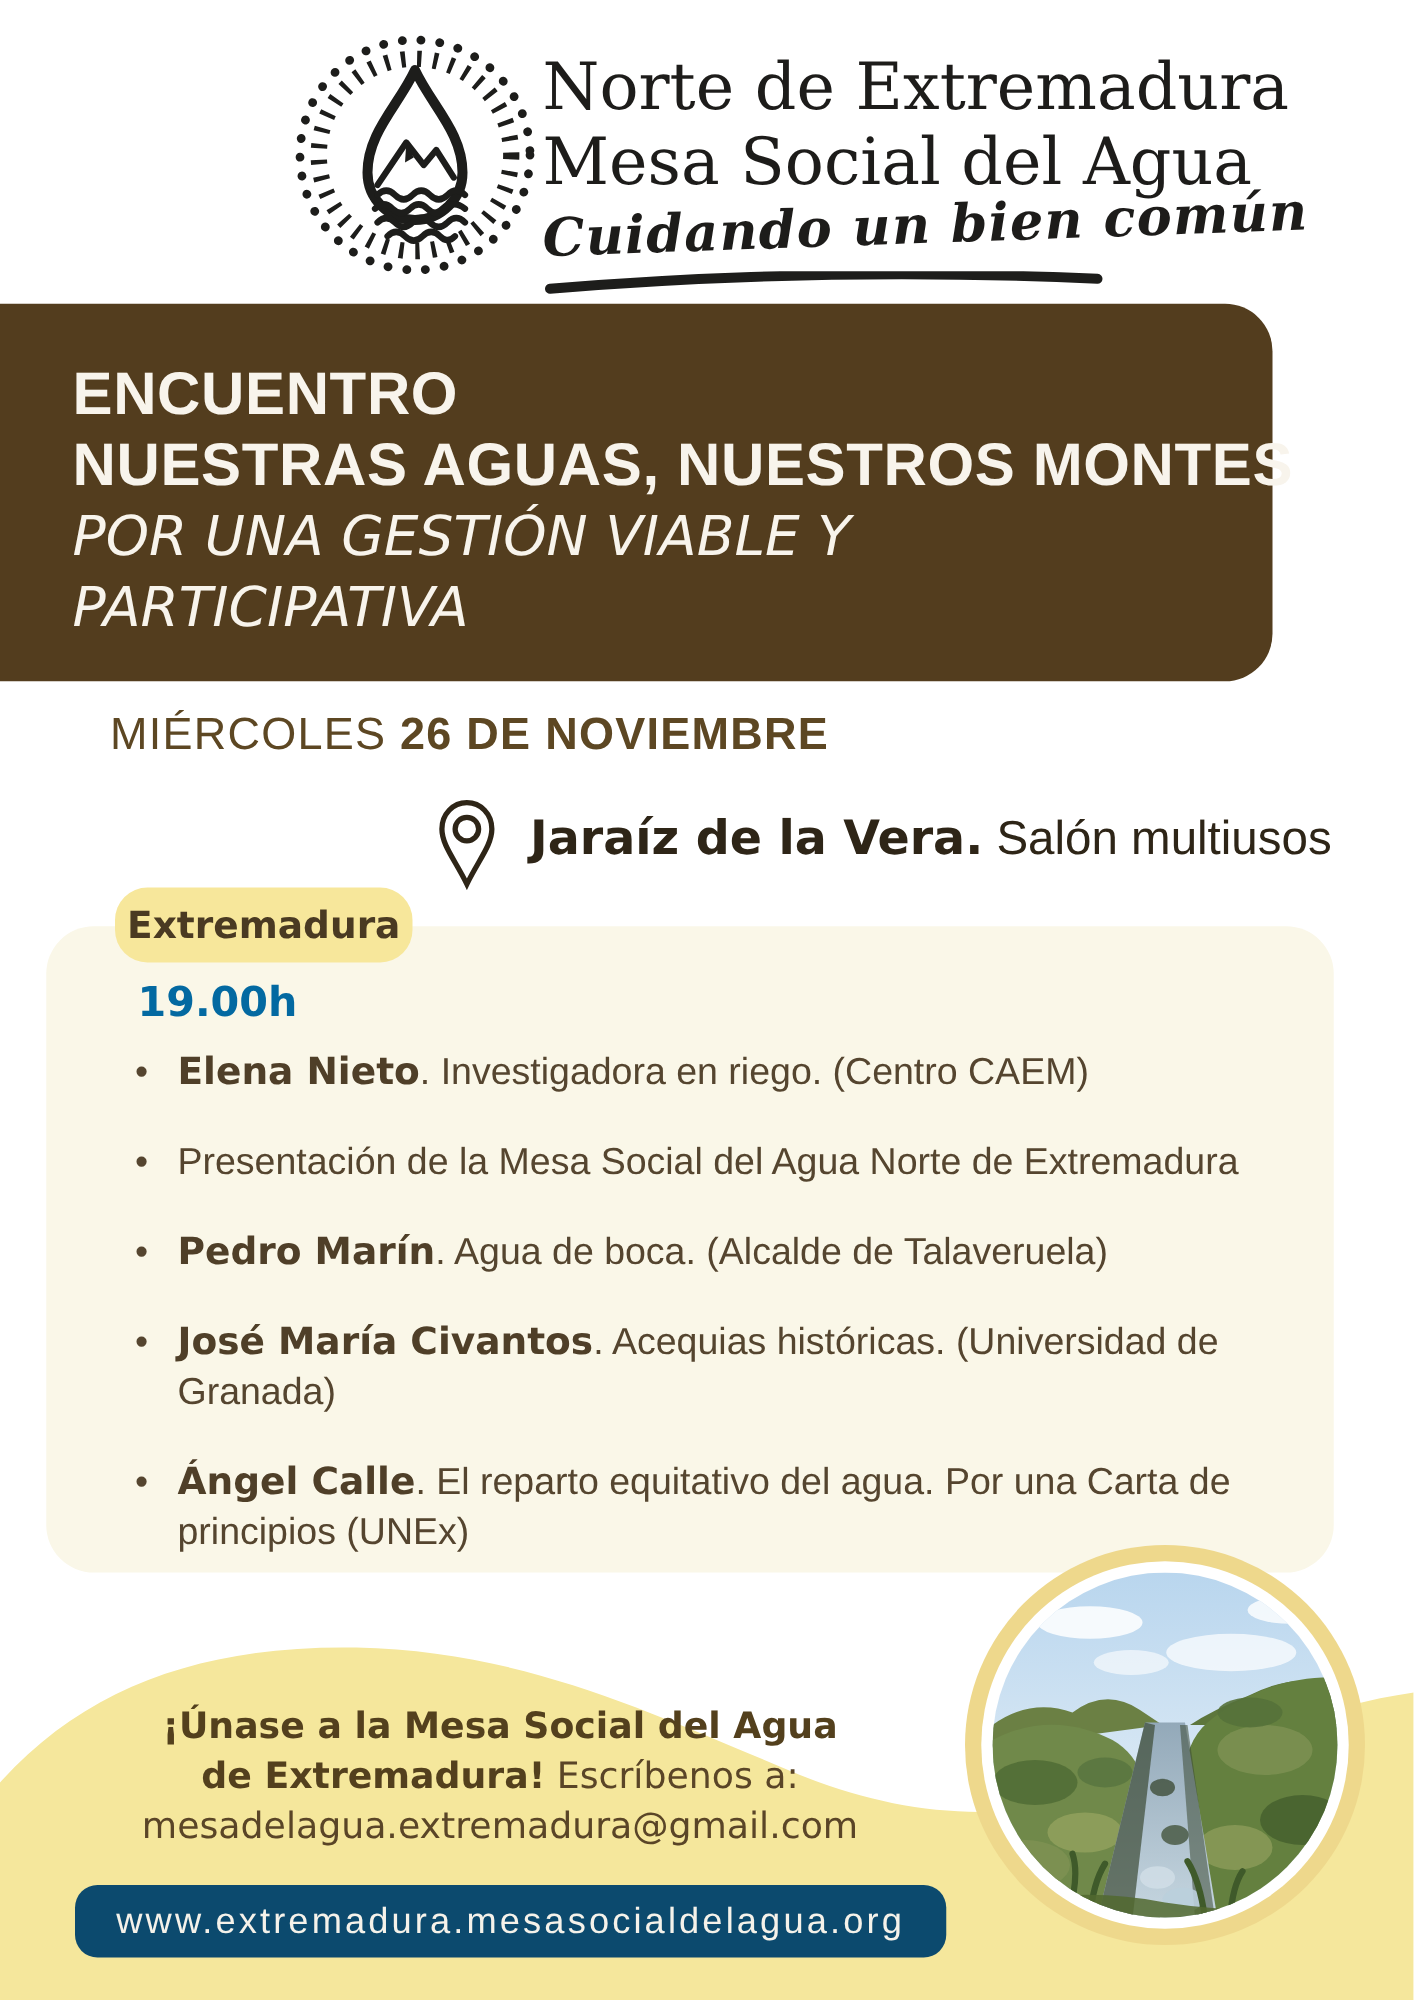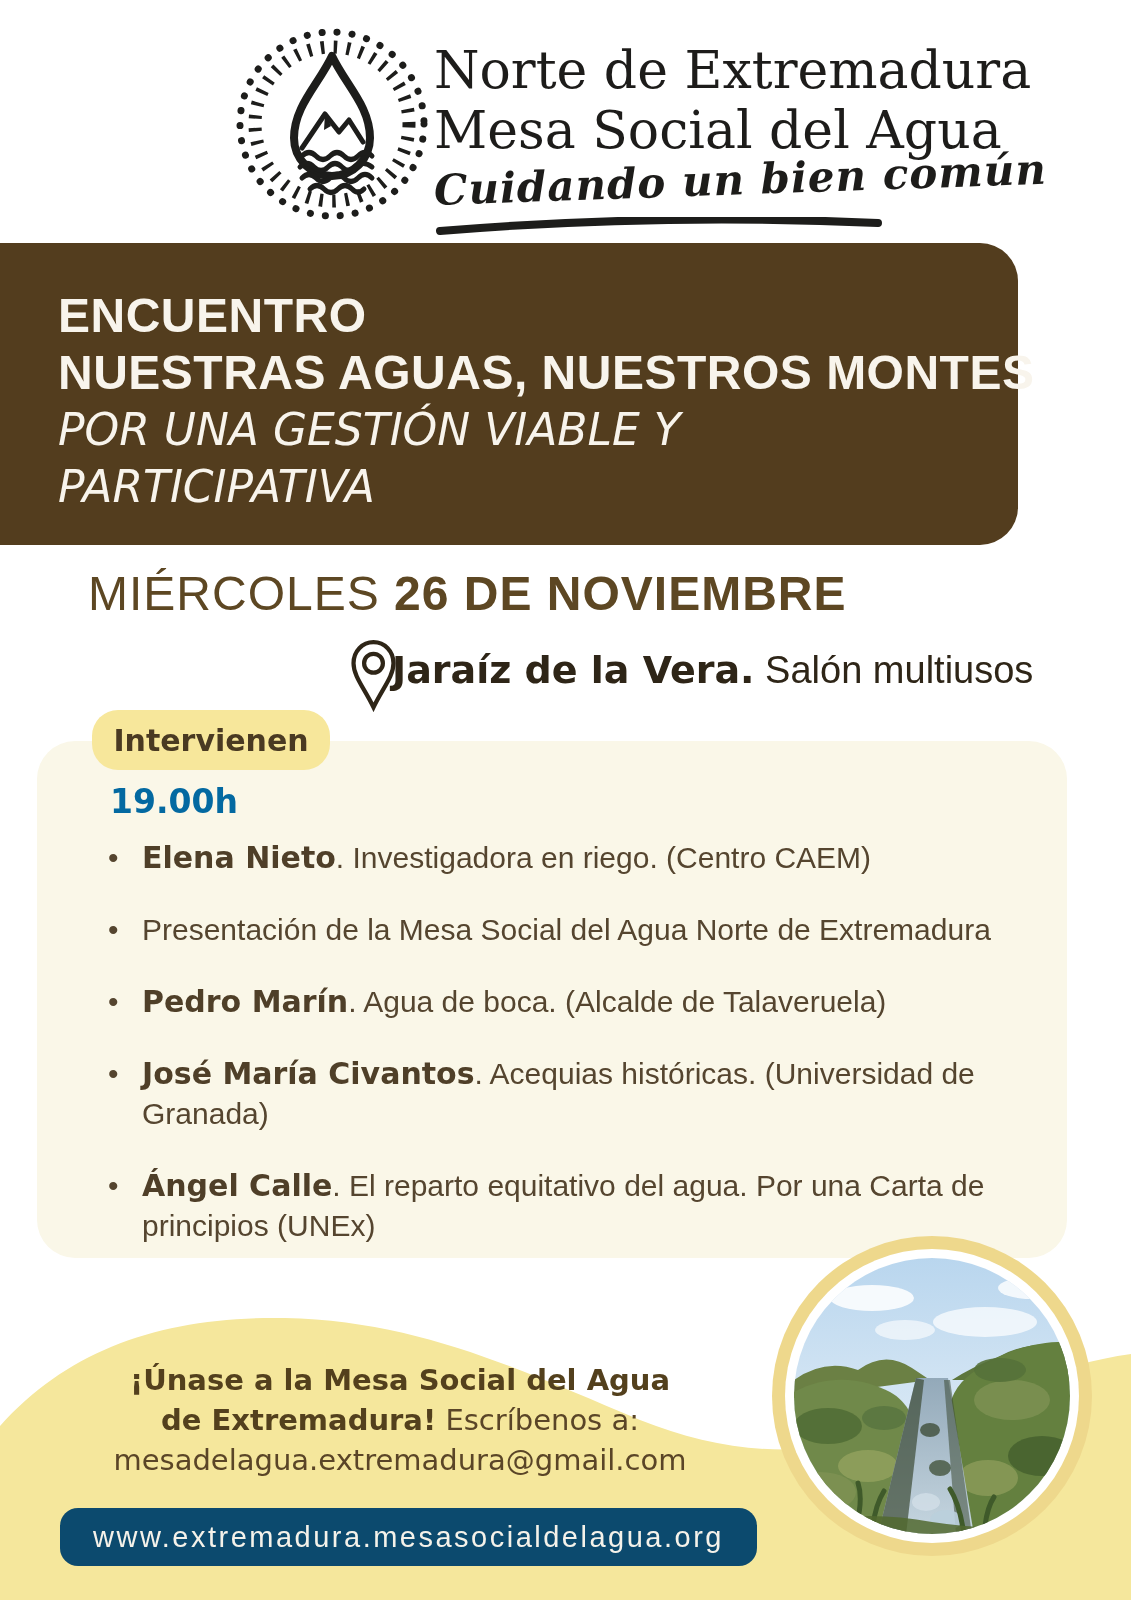--- a/index.html
+++ b/index.html
@@ -15,24 +15,24 @@
                 margin-top:6px;transform:rotate(-2deg);transform-origin:left center;white-space:nowrap;letter-spacing:1px;}
   .logo-swoosh{display:block;margin-top:2px;}
 
   
   .banner{left:0;top:243px;width:1018px;height:302px;background:#533d1e;
           border-radius:0 38px 38px 0;box-sizing:border-box;padding:44px 40px 0 58px;color:#f8f4ec;}
   .banner-line{font-size:48px;font-weight:700;line-height:57px;letter-spacing:.5px;white-space:nowrap;}
   .banner-line.it{font-family:"DejaVu Sans",sans-serif;font-weight:400;font-style:italic;font-size:44px;letter-spacing:0;}
 
   
-  .date{left:88px;top:566px;font-size:48px;letter-spacing:1px;color:#5d4723;white-space:nowrap;}
+  .date{left:88px;top:566px;font-size:36px;letter-spacing:1px;color:#5d4723;white-space:nowrap;}
   .date b{font-weight:700;}
   .pin{left:350px;top:638px;width:47px;height:74px;}
-  .location{left:392px;top:648px;font-size:38px;color:#2e2517;white-space:nowrap;}
+  .location{left:424px;top:648px;font-size:38px;color:#2e2517;white-space:nowrap;}
   .location b{font-family:"DejaVu Sans",sans-serif;font-weight:700;}
 
   
   .panel{left:37px;top:741px;width:1030px;height:517px;background:#faf7e8;border-radius:38px;}
   .badge{left:92px;top:710px;width:238px;height:60px;background:#f7e79b;border-radius:26px;
          display:flex;align-items:center;justify-content:center;
          font-family:"DejaVu Sans",sans-serif;font-weight:700;font-size:30px;color:#4a3a22;}
   .time{left:110px;top:772px;font-family:"DejaVu Sans",sans-serif;font-weight:700;font-size:33px;color:#0369a1;margin-top:10px;}
   ul.program{left:98px;top:838px;width:905px;margin:0;padding:0;list-style:none;}
   ul.program li{position:relative;padding-left:44px;margin:0 0 32px 0;
@@ -87,21 +87,21 @@
 
 <div class="abs date"><span>MIÉRCOLES</span><b> 26 DE NOVIEMBRE</b></div>
 
 <svg class="abs pin" viewBox="0 0 40 62" fill="none">
   <path d="M20,3 C10.5,3 3,10.8 3,21 C3,32 12,42 20,58.5 C28,42 37,32 37,21 C37,10.8 29.5,3 20,3 Z" stroke="#2e2517" stroke-width="3.6"></path>
   <circle cx="20" cy="21" r="8" stroke="#2e2517" stroke-width="3.6"></circle>
 </svg>
 <div class="abs location"><b>Jaraíz de la Vera.</b><span> Salón multiusos</span></div>
 
 <div class="abs panel"></div>
-<div class="abs badge">Intervienen</div>
+<div class="abs badge">Extremadura</div>
 <div class="abs time">19.00h</div>
 
 <ul class="abs program">
   <li><b>Elena Nieto</b><span>. Investigadora en riego. (Centro CAEM)</span></li>
   <li><b></b><span>Presentación de la Mesa Social del Agua Norte de Extremadura</span></li>
   <li><b>Pedro Marín</b><span>. Agua de boca. (Alcalde de Talaveruela)</span></li>
   <li><b>José María Civantos</b><span>. Acequias históricas.  (Universidad de Granada)</span></li>
   <li><b>Ángel Calle</b><span>. El reparto equitativo del agua. Por una Carta de principios (UNEx)</span></li>
 </ul>
 

